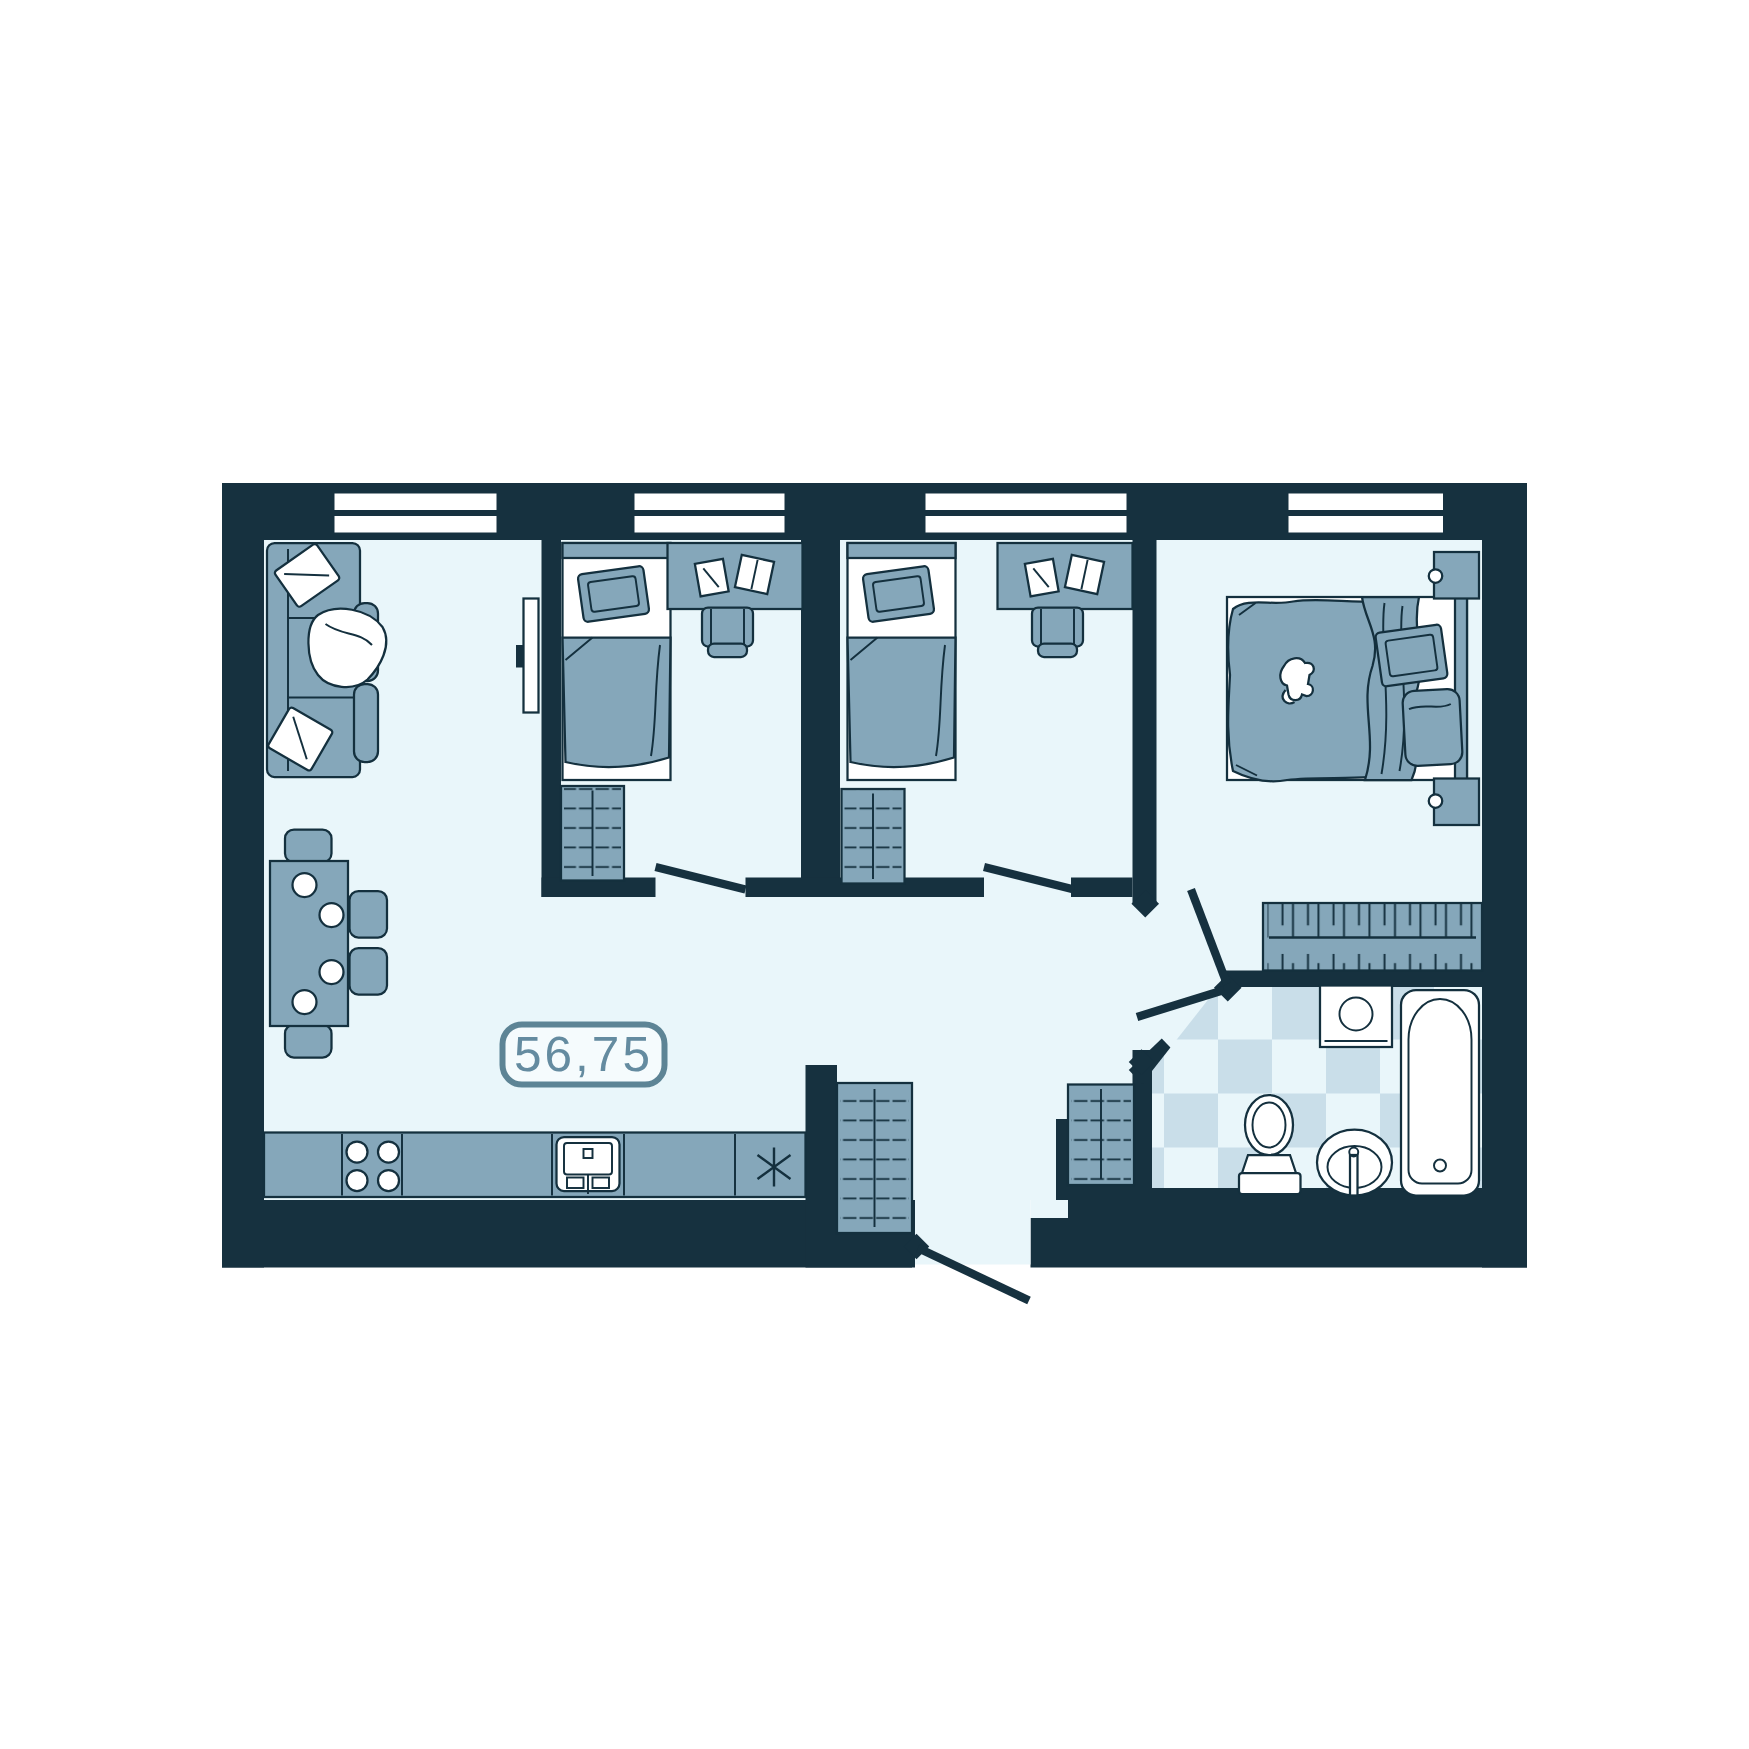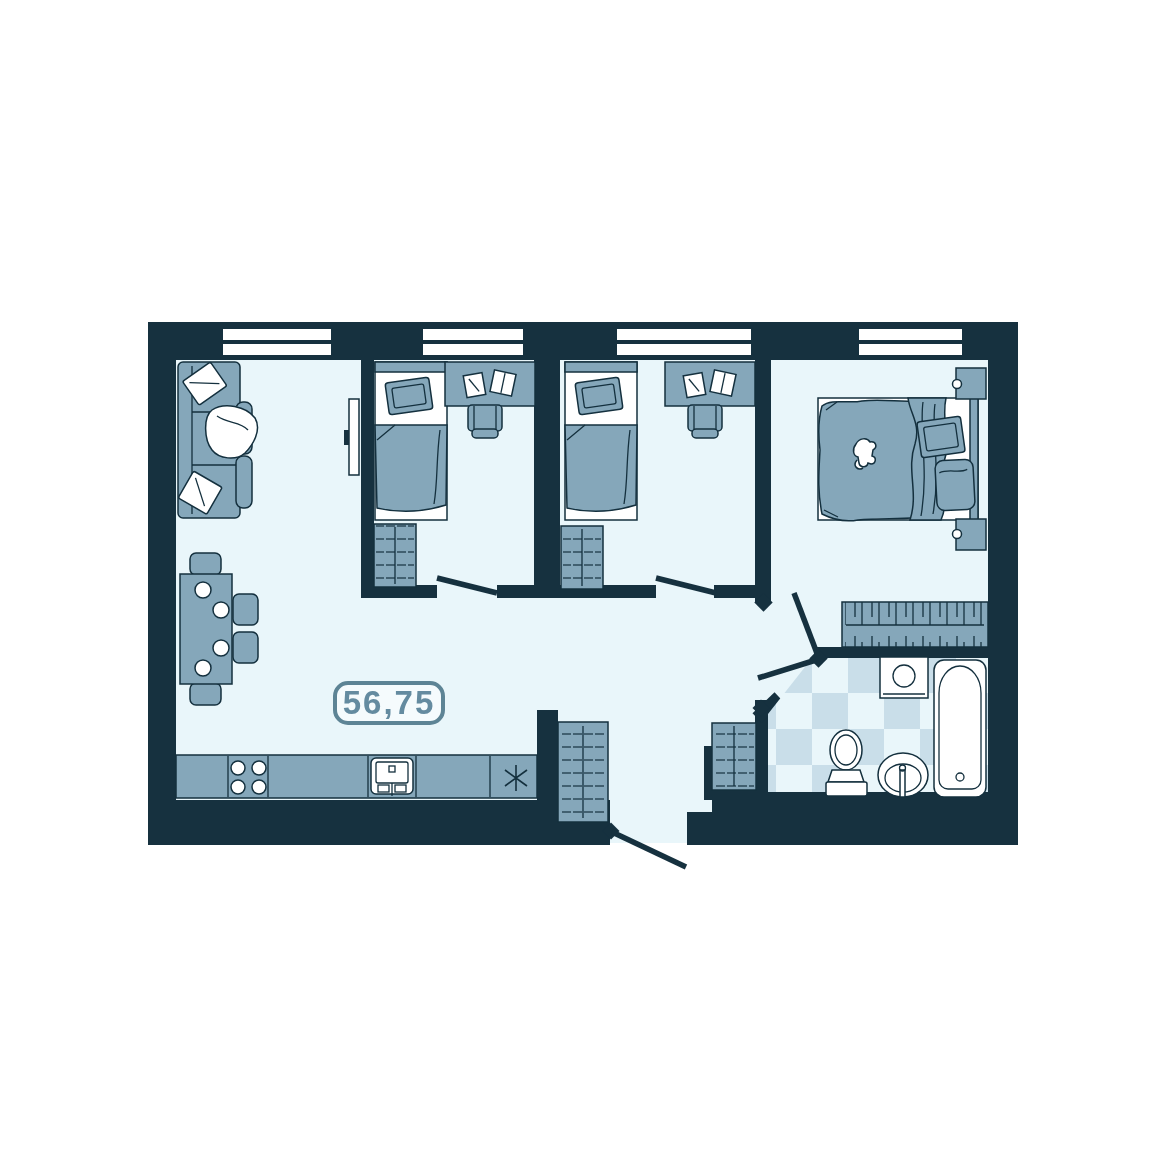--- a/index.html
+++ b/index.html
@@ -11,21 +11,21 @@
   .furn{fill:var(--furniture);stroke:var(--outline);stroke-width:1.5;}
   .whitefill{fill:var(--white);stroke:var(--outline);stroke-width:1.5;}
   .winbar{fill:var(--white);}
   .thin{stroke:var(--outline);stroke-width:1.3;fill:none;}
   .rail{stroke:var(--outline);stroke-width:1.6;fill:none;}
   .door{stroke:var(--wall);stroke-width:5.5;fill:none;stroke-linecap:butt;}
   .hinge{fill:var(--wall);}
   .area-badge{position:absolute;left:333px;top:681px;width:112px;height:44px;box-sizing:border-box;
     border:4px solid var(--label-border);border-radius:15px;background:var(--label-bg);
     display:flex;align-items:center;justify-content:center;
-    color:var(--label);font-size:33px;letter-spacing:2px;font-weight:bold;}
+    color:var(--label);font-size:33px;letter-spacing:2px;font-weight:normal;}
 </style>
 </head>
 <body>
 
 <div id="stage">
 <svg id="plan-svg" width="1166" height="1166" viewBox="0 0 1166 1166">
   <defs>
     <pattern id="checker" x="776" y="657" width="72" height="72" patternUnits="userSpaceOnUse">
       <rect width="72" height="72" fill="var(--tile-light)"></rect>
       <rect x="0" y="0" width="36" height="36" fill="var(--tile-dark)"></rect>

